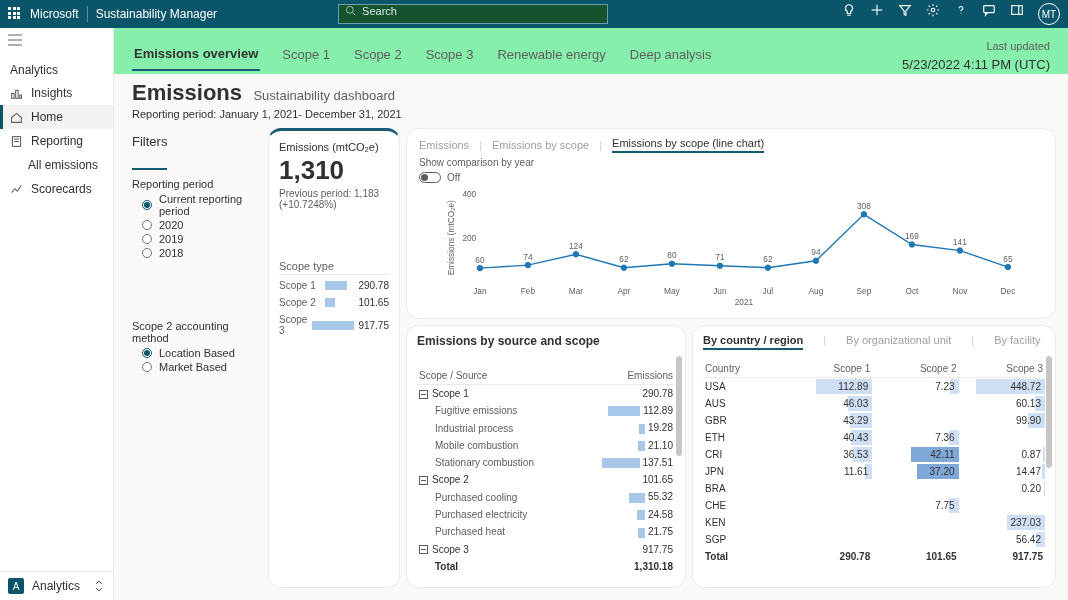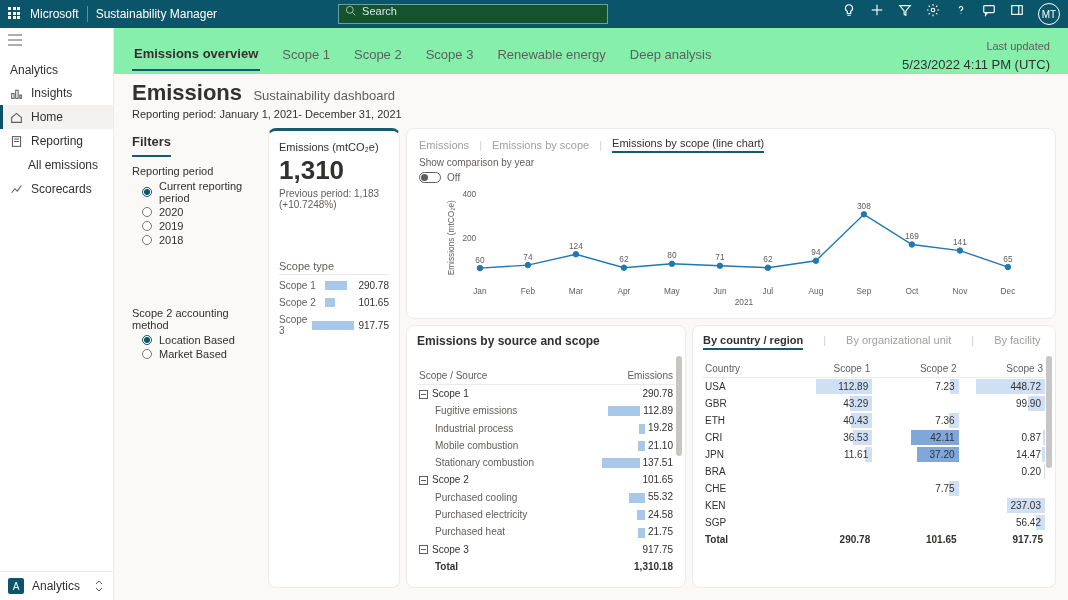--- a/index.html
+++ b/index.html
@@ -30,27 +30,27 @@
 .tabs{display:flex;align-items:center;padding:10px 18px 0;gap:20px;background:#86efac}
 .tab{padding:4px 2px 8px;font-size:13px;color:#605e5c;cursor:pointer}
 .tab.active{color:#323130;font-weight:600;border-bottom:2px solid #175a73}
 .last-up{margin-left:auto;text-align:right;font-size:11px;color:#605e5c;line-height:1.5}
 .page-head{padding:6px 18px 8px}
 .page-head h1{font-size:22px;font-weight:600;display:inline-block;margin-right:8px}
 .page-head .subtitle{font-size:13px;color:#605e5c}
 .page-head .period{font-size:11px;color:#323130;margin-top:2px}
 .content{display:flex;gap:8px;padding:0 12px 12px 18px;flex:1;overflow:hidden}
 .filters{width:128px;font-size:11px;padding-top:6px}
-.filters h3{font-size:13px;font-weight:700;margin-bottom:2px;border-bottom:2px solid #175a73;display:inline-block;padding-bottom:6px}
+.filters h3{font-size:13px;font-weight:400;margin-bottom:2px;border-bottom:2px solid #175a73;display:inline-block;padding-bottom:19px}
 .filters .grp{margin-top:6px}
 .filters .lbl{font-size:11px;color:#323130;margin-bottom:2px}
 .filters label{display:flex;align-items:center;gap:7px;font-size:11px;color:#323130;padding:1px 0;padding-left:10px}
 .filters input{accent-color:#0b556a;width:10px;height:10px}
 .cards{flex:1;display:grid;grid-template-columns:132px 1fr;grid-template-rows:auto 1fr;gap:6px;overflow:hidden}
-.card{background:#fff;border:1px solid #edebe9;border-radius:8px}
+.card{background:#fff;border:1px solid #edebe9;border-radius:13px}
 .emcard{grid-row:1/3;padding:10px 10px;border-top:3px solid #175a73;font-size:11px}
 .emcard .metric-lbl{font-size:11px;color:#323130}
 .emcard .metric-val{font-size:26px;font-weight:600;margin:2px 0}
 .emcard .prev{font-size:10px;color:#605e5c}
 .emcard .mini{margin-top:50px}
 .emcard .mini .hdr{font-size:11px;color:#605e5c;border-bottom:1px solid #edebe9;padding-bottom:2px;margin-bottom:2px}
 .emcard .row{display:flex;align-items:center;gap:4px;font-size:10px;padding:3px 0}
 .emcard .row .nm{width:42px;color:#605e5c}
 .emcard .row .bar{height:9px;background:#a7c8e8}
 .emcard .row .val{margin-left:auto;font-size:10px}
@@ -417,20 +417,26 @@
                   </tr>
                 </thead>
               <tbody id="ctry-body">
                   <tr>
                     <td>USA</td>
                     <td class="barcell"><div class="bg" style="width:65%"></div><span>112.89</span></td>
                     <td class="barcell"><div class="bg" style="width:10%"></div><span>7.23</span></td>
                     <td class="barcell"><div class="bg" style="width:80%"></div><span>448.72</span></td>
                   </tr>
                   <tr>
+                    <td>AUS</td>
+                    <td class="barcell"><div class="bg" style="width:28%"></div><span>46.03</span></td>
+                    <td class="barcell"><span></span></td>
+                    <td class="barcell"><div class="bg" style="width:12%"></div><span>60.13</span></td>
+                  </tr>
+                  <tr>
                     <td>GBR</td>
                     <td class="barcell"><div class="bg" style="width:26%"></div><span>43.29</span></td>
                     <td class="barcell"><span></span></td>
                     <td class="barcell"><div class="bg" style="width:20%"></div><span>99.90</span></td>
                   </tr>
                   <tr>
                     <td>ETH</td>
                     <td class="barcell"><div class="bg" style="width:24%"></div><span>40.43</span></td>
                     <td class="barcell"><div class="bg" style="width:11%"></div><span>7.36</span></td>
                     <td class="barcell"><span></span></td>

